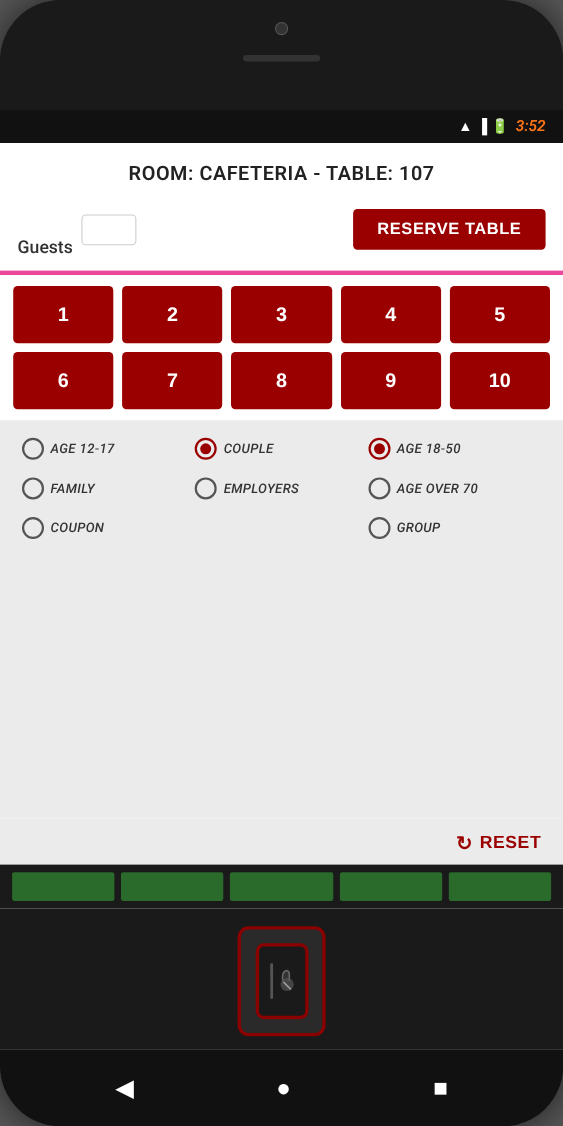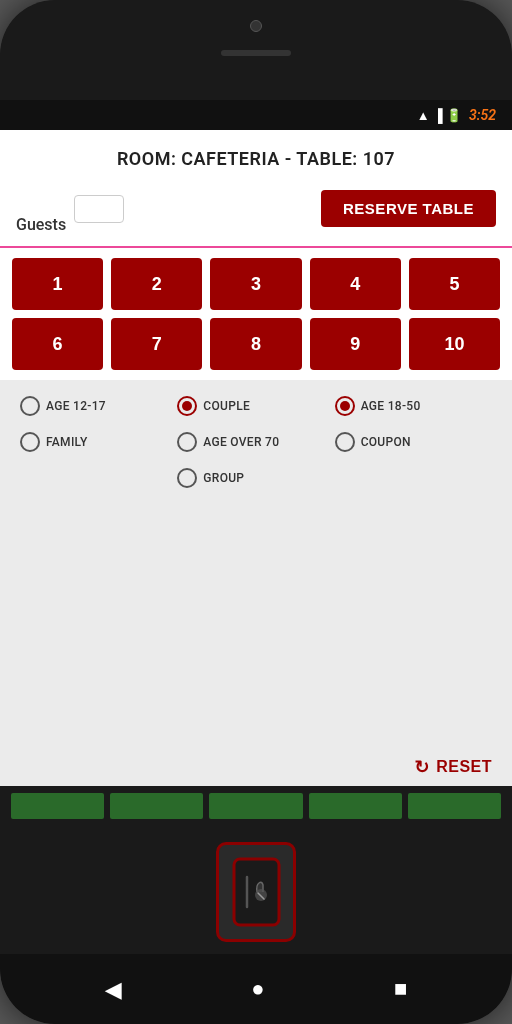--- a/index.html
+++ b/index.html
@@ -100,21 +100,21 @@
       background: white;
       margin: 0;
       flex: 1;
       display: flex;
       flex-direction: column;
     }
 
     .header-section {
       background: white;
       padding: 18px 16px 12px;
-      border-bottom: 2px solid #ec4899;
+      border-bottom: 4px solid #ec4899;
     }
 
     .room-info {
       text-align: center;
       font-size: 18px;
       font-weight: 600;
       color: #222;
       margin-bottom: 14px;
       letter-spacing: 0.5px;
     }
@@ -191,20 +191,21 @@
       background: #ebebeb;
       padding: 16px 20px;
       flex: 1;
     }
 
     .options-grid {
       display: grid;
       grid-template-columns: 1fr 1fr 1fr;
       row-gap: 16px;
       column-gap: 0;
+      font-style: italic;
     }
 
     .radio-item {
       display: flex;
       align-items: center;
       gap: 6px;
       cursor: pointer;
     }
 
     .radio-circle {
@@ -394,20 +395,24 @@
           </div>
 
           <div class="radio-item">
             <div class="radio-circle selected"></div>
             <span class="radio-label">AGE 18-50</span>
           </div>
           <div class="radio-item">
             <div class="radio-circle"></div>
             <span class="radio-label">FAMILY</span>
           </div>
+          <div class="radio-item">
+            <div class="radio-circle"></div>
+            <span class="radio-label">EMPLOYERS</span>
+          </div>
 
           <div class="radio-item">
             <div class="radio-circle"></div>
             <span class="radio-label">AGE OVER 70</span>
           </div>
           <div class="radio-item">
             <div class="radio-circle"></div>
             <span class="radio-label">COUPON</span>
           </div>
 

